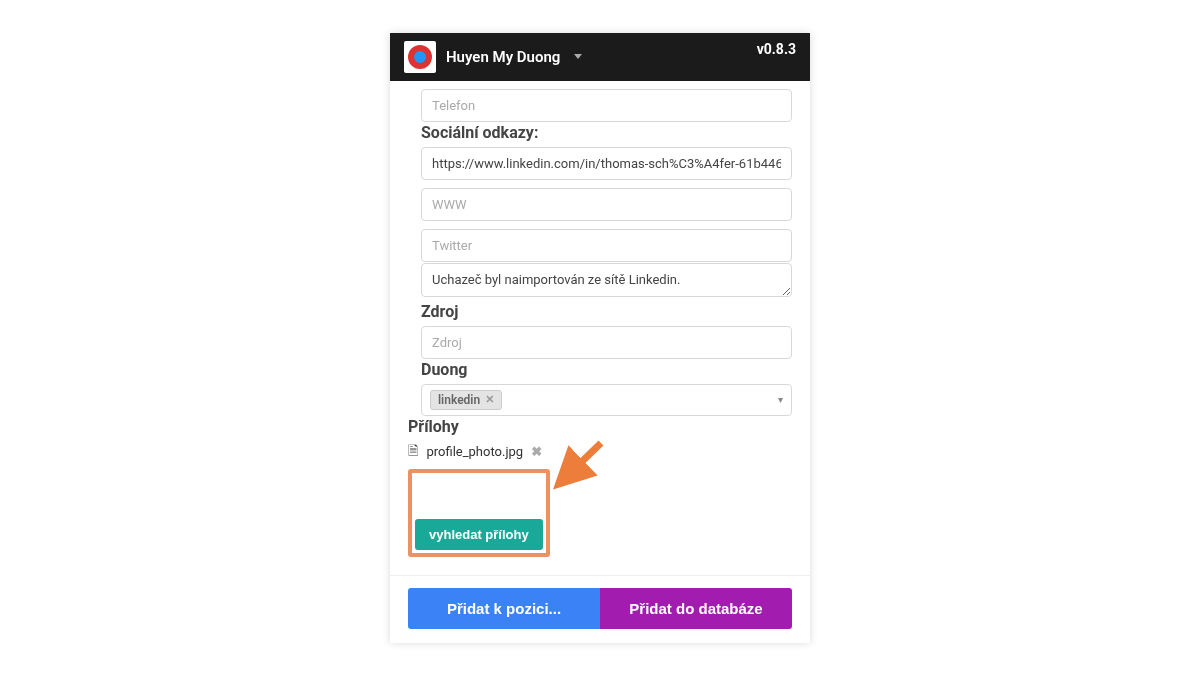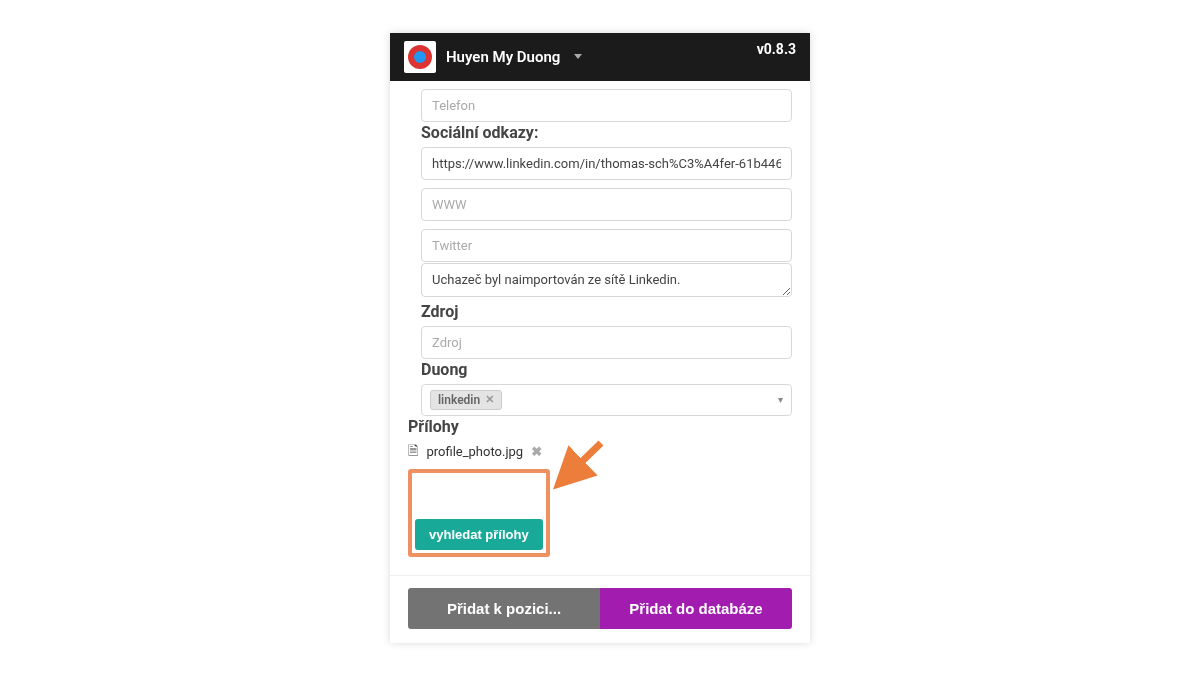--- a/index.html
+++ b/index.html
@@ -139,21 +139,21 @@
     }
     .footer-btn {
       flex: 1;
       padding: 12px 0;
       border: none;
       font-size: 15px;
       font-weight: 700;
       color: #fff;
       cursor: pointer;
     }
-    .footer-btn.teal { background: #737373; border-radius: 3px 0 0 3px; }
+    .footer-btn.teal { background: #3b82f6; border-radius: 3px 0 0 3px; }
     .footer-btn.grey { background: #a21caf; border-radius: 0 3px 3px 0; }
     .attachments-section { position: relative; margin-bottom: 10px; }
     .stacked-inputs .input { margin-bottom: 8px; }
     .stacked-inputs .input:last-child { margin-bottom: 0; }
     .first-input-wrap { padding-top: 8px; }
   </style>
 </head>
 <body>
 
 <div class="panel">

